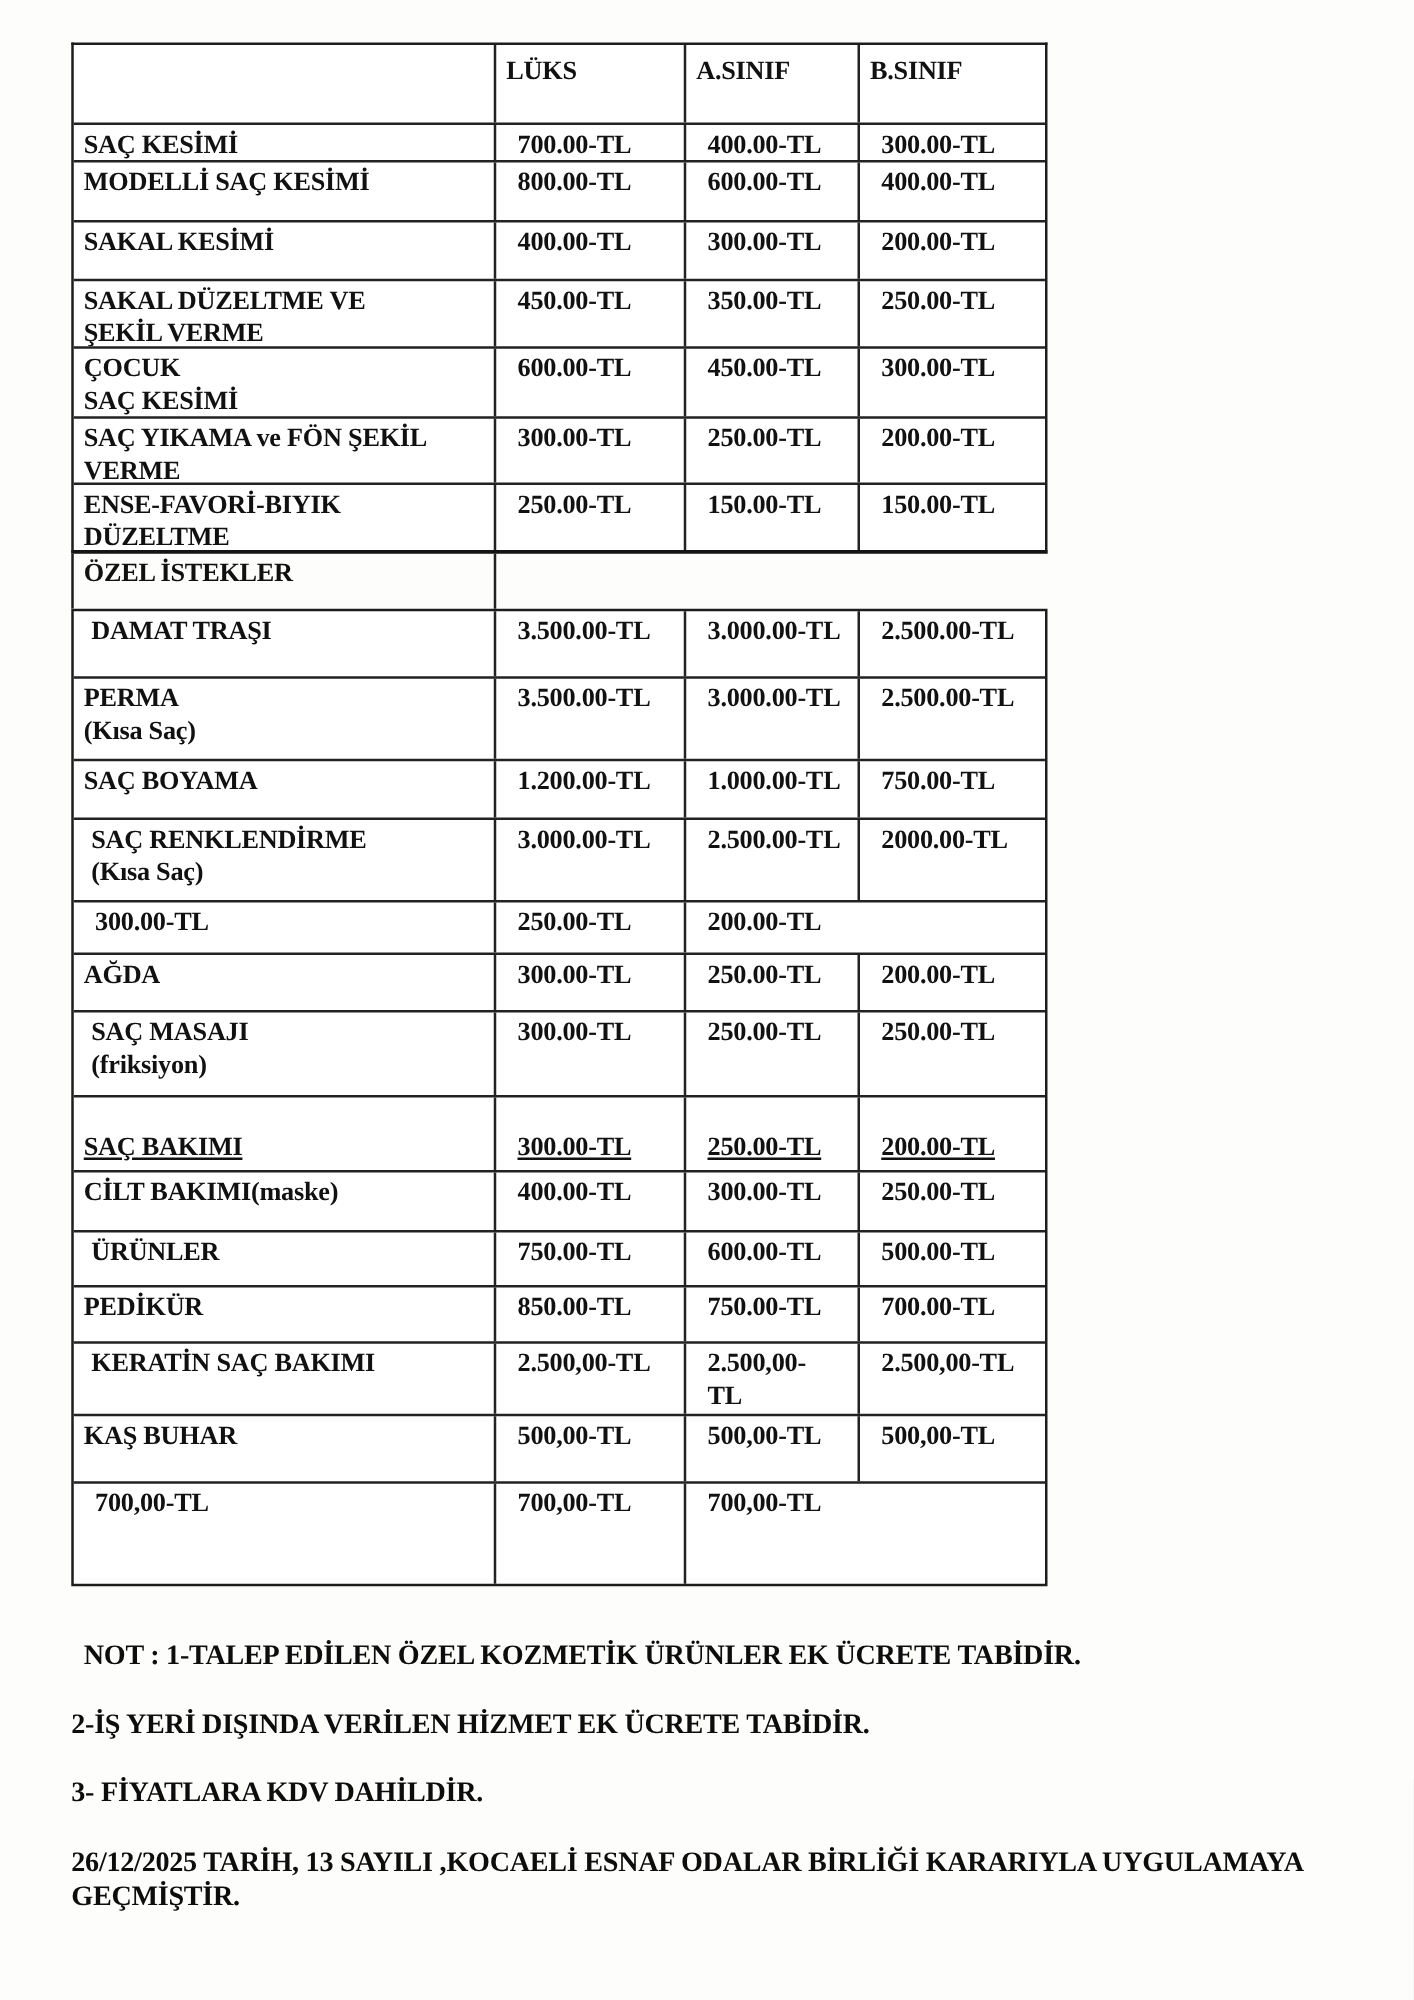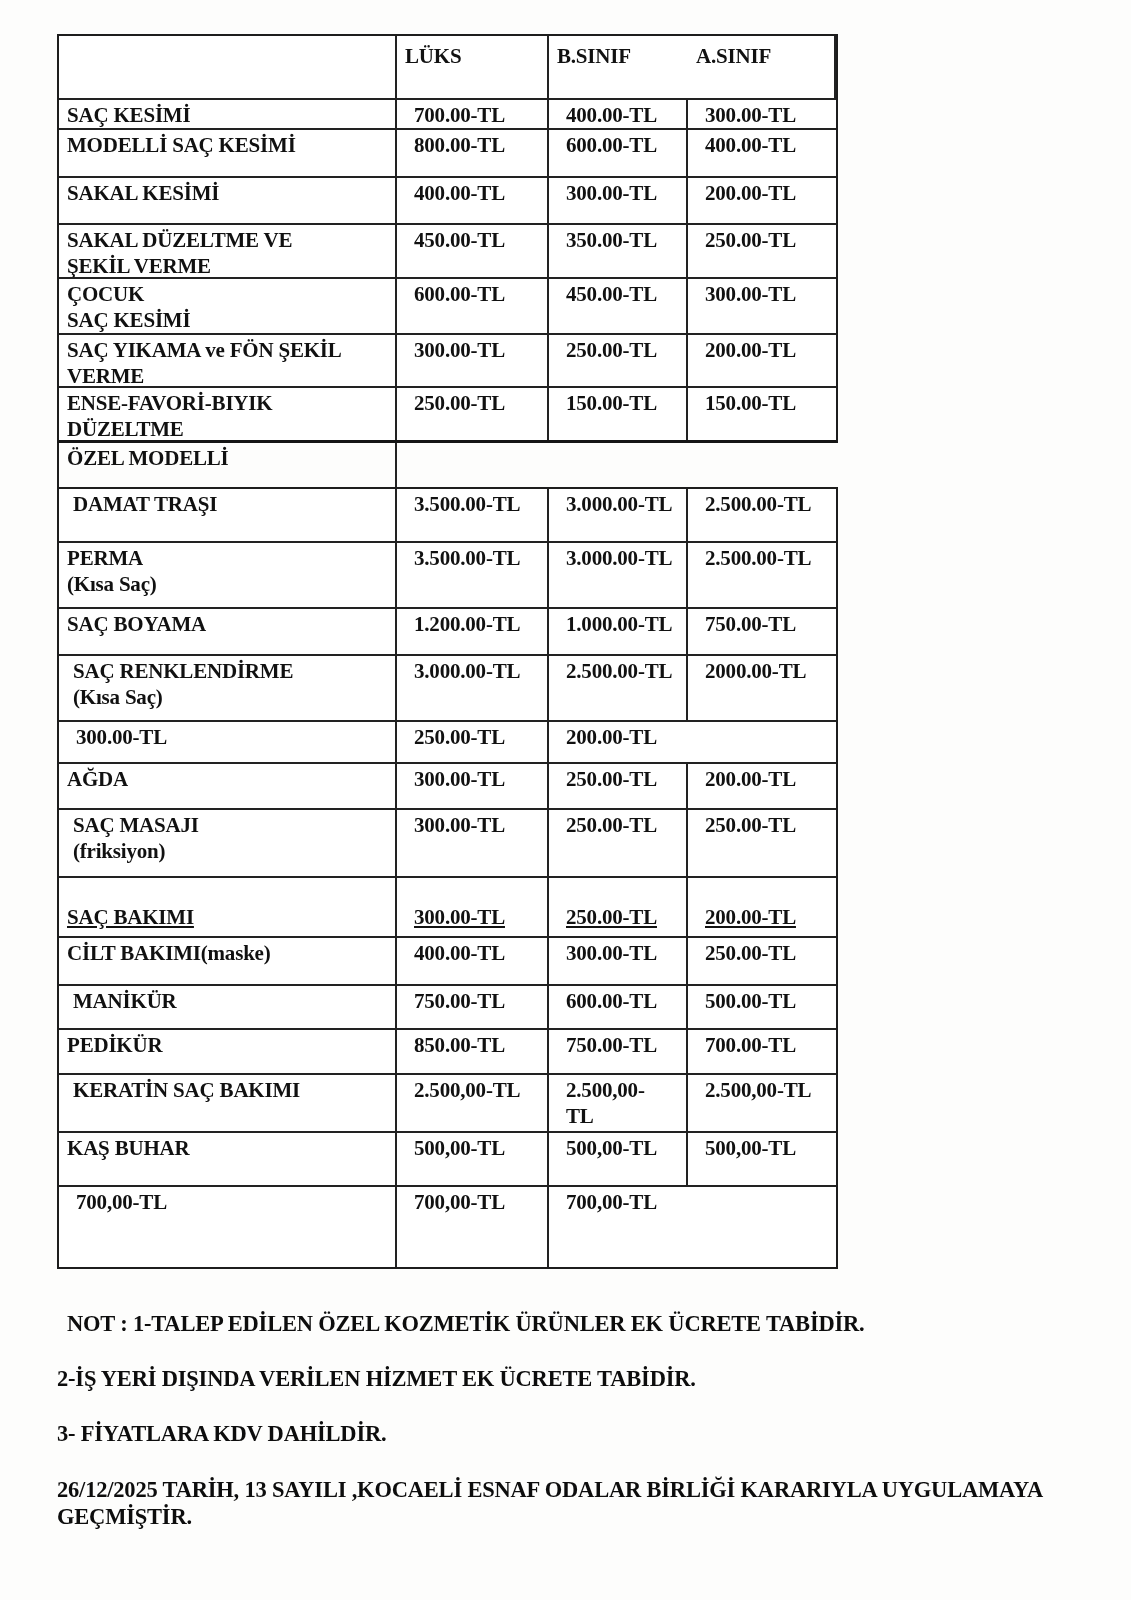--- a/index.html
+++ b/index.html
@@ -55,22 +55,22 @@
 </head>
 <body>
 
 <div class="page">
 
 
   <div class="tbl tbl1">
     <div class="row hdr h62">
       <div class="cell svc"></div>
       <div class="cell">LÜKS</div>
+      <div class="cell">A.SINIF</div>
       <div class="cell last">B.SINIF</div>
-      <div class="cell">A.SINIF</div>
     </div>
 
     <div class="row h28">
       <div class="cell svc">SAÇ KESİMİ</div>
       <div class="cell price">700.00-TL</div>
       <div class="cell price">400.00-TL</div>
       <div class="cell price last">300.00-TL</div>
     </div>
     <div class="row h46">
       <div class="cell svc">MODELLİ SAÇ KESİMİ</div>
@@ -108,21 +108,21 @@
     <div class="row h52">
       <div class="cell svc">ENSE-FAVORİ-BIYIK
 DÜZELTME</div>
       <div class="cell price">250.00-TL</div>
       <div class="cell price">150.00-TL</div>
       <div class="cell price last">150.00-TL</div>
     </div>
   </div>
 
   <div class="ozel">
-    <div class="ozel-cell">ÖZEL MODELLİ</div>
+    <div class="ozel-cell">ÖZEL İSTEKLER</div>
   </div>
 
   <div class="tbl">
     <div class="row indent h52">
       <div class="cell svc">DAMAT TRAŞI</div>
       <div class="cell price">3.500.00-TL</div>
       <div class="cell price">3.000.00-TL</div>
       <div class="cell price last">2.500.00-TL</div>
     </div>
     <div class="row h64">
@@ -169,21 +169,21 @@
       <div class="cell price">250.00-TL</div>
       <div class="cell price last">200.00-TL</div>
     </div>
     <div class="row h46">
       <div class="cell svc">CİLT BAKIMI(maske)</div>
       <div class="cell price">400.00-TL</div>
       <div class="cell price">300.00-TL</div>
       <div class="cell price last">250.00-TL</div>
     </div>
     <div class="row indent h42">
-      <div class="cell svc">MANİKÜR</div>
+      <div class="cell svc">ÜRÜNLER</div>
       <div class="cell price">750.00-TL</div>
       <div class="cell price">600.00-TL</div>
       <div class="cell price last">500.00-TL</div>
     </div>
     <div class="row h43">
       <div class="cell svc">PEDİKÜR</div>
       <div class="cell price">850.00-TL</div>
       <div class="cell price">750.00-TL</div>
       <div class="cell price last">700.00-TL</div>
     </div>

